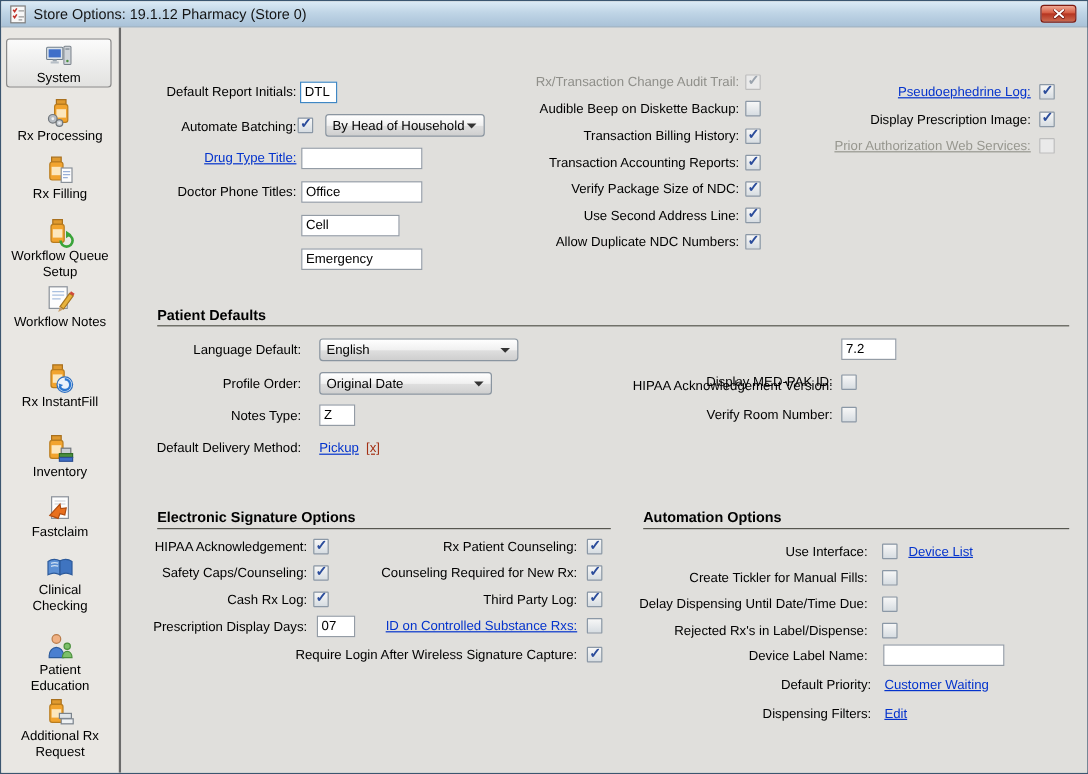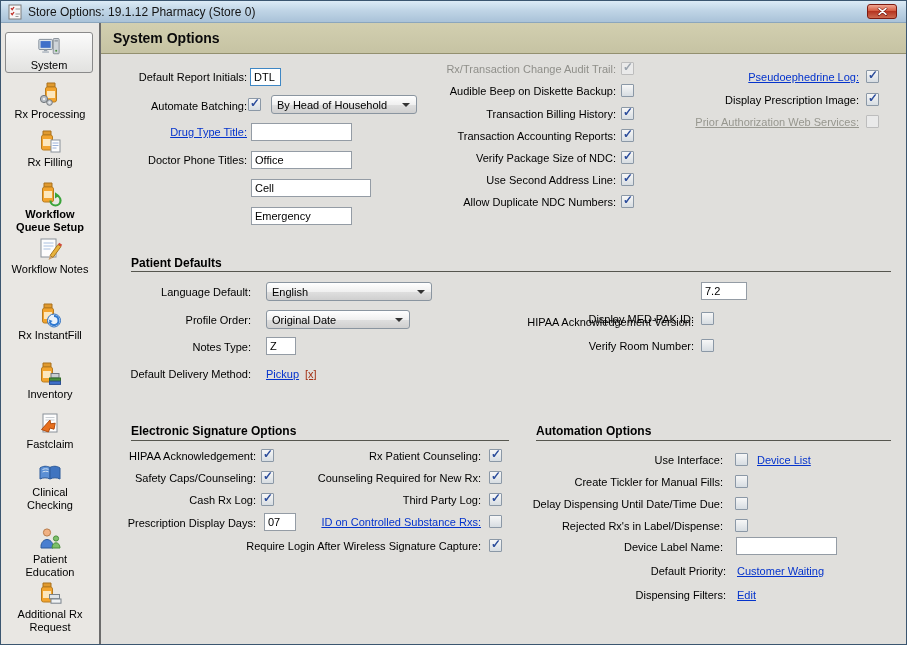--- a/index.html
+++ b/index.html
@@ -104,21 +104,21 @@
       <svg class="icn" viewBox="0 0 26 26">
         <path d="M6 2h8v4H6z" fill="#e09a2f" stroke="#a9701d"></path>
         <rect x="4.5" y="6" width="11" height="15" rx="2" fill="#f2a42e" stroke="#b97c1e"></rect>
         <rect x="6" y="10" width="8" height="7" fill="#fce7bd"></rect>
         <rect x="14" y="11" width="9" height="12" fill="#fdfdfd" stroke="#8a9199"></rect>
         <path d="M15.5 14h6M15.5 16.5h6M15.5 19h4" stroke="#9ab0d8" stroke-width="1"></path>
       </svg>
       <span class="sblabel">Rx Filling</span>
     </div>
 
-    <div class="sbitem" style="top:158px;font-weight:bold;">
+    <div class="sbitem" style="top:158px;">
       <svg class="icn" viewBox="0 0 26 26">
         <path d="M7 2h8v4H7z" fill="#e09a2f" stroke="#a9701d"></path>
         <rect x="5.5" y="6" width="11" height="15" rx="2" fill="#f2a42e" stroke="#b97c1e"></rect>
         <rect x="7" y="10" width="8" height="7" fill="#fce7bd"></rect>
         <path d="M13.5 19.5a5 5 0 1 0 5-5" fill="none" stroke="#3aa43a" stroke-width="2.2"></path>
         <path d="M18 11.2l4.5 3.3-4.5 3z" fill="#3aa43a"></path>
       </svg>
       <span class="sblabel">Workflow Queue Setup</span>
     </div>
 
@@ -191,39 +191,36 @@
         <rect x="4.5" y="6" width="11" height="15" rx="2" fill="#f2a42e" stroke="#b97c1e"></rect>
         <rect x="6" y="10" width="8" height="7" fill="#fce7bd"></rect>
         <rect x="12.5" y="13.5" width="10" height="4.2" fill="#dfe4e8" stroke="#7a838c"></rect>
         <rect x="14" y="18" width="10" height="4.2" fill="#eef1f3" stroke="#7a838c"></rect>
       </svg>
       <span class="sblabel">Additional Rx Request</span>
     </div>
   </div>
 
   <div class="panel">
-    <div class="panel-header">
-      <span class="panel-title">System Options</span>
-    </div>
 
     <span class="lbl" style="right:661px;top:48px;text-align:center;">Default Report Initials:</span>
     <input class="tx foc" style="left: 149px; top: 45px; width: 31px;" value="DTL">
 
     <span class="lbl" style="right:661px;top:77px;">Automate Batching:</span>
     <span class="cb checked" style="left:147px;top:75px;"></span>
-    <div class="dd" style="left:170px;top:72px;width:146px;">
+    <div class="dd" style="left:170px;top:72px;width:133px;">
       <span>By Head of Household</span>
     </div>
 
     <span class="lnk" style="right:661px;top:103px;">Drug Type Title:</span>
     <input class="tx" style="left: 150px; top: 100px; width: 101px;" value="">
 
     <span class="lbl" style="right:661px;top:131px;">Doctor Phone Titles:</span>
     <input class="tx" style="left: 150px; top: 128px; width: 101px;" value="Office">
-    <input class="tx" style="left: 150px; top: 156px; width: 120px;" value="Cell">
+    <input class="tx" style="left: 150px; top: 156px; width: 82px;" value="Cell">
     <input class="tx" style="left: 150px; top: 184px; width: 101px;" value="Emergency">
 
     <span class="lbl dis" style="right:292px;top:40px;">Rx/Transaction Change Audit Trail:</span>
     <span class="cb checked dis" style="left:520px;top:39px;"></span>
 
     <span class="lbl" style="right:292px;top:62px;">Audible Beep on Diskette Backup:</span>
     <span class="cb" style="left:520px;top:61px;"></span>
 
     <span class="lbl" style="right:292px;top:85px;">Transaction Billing History:</span>
     <span class="cb checked" style="left:520px;top:84px;"></span>

